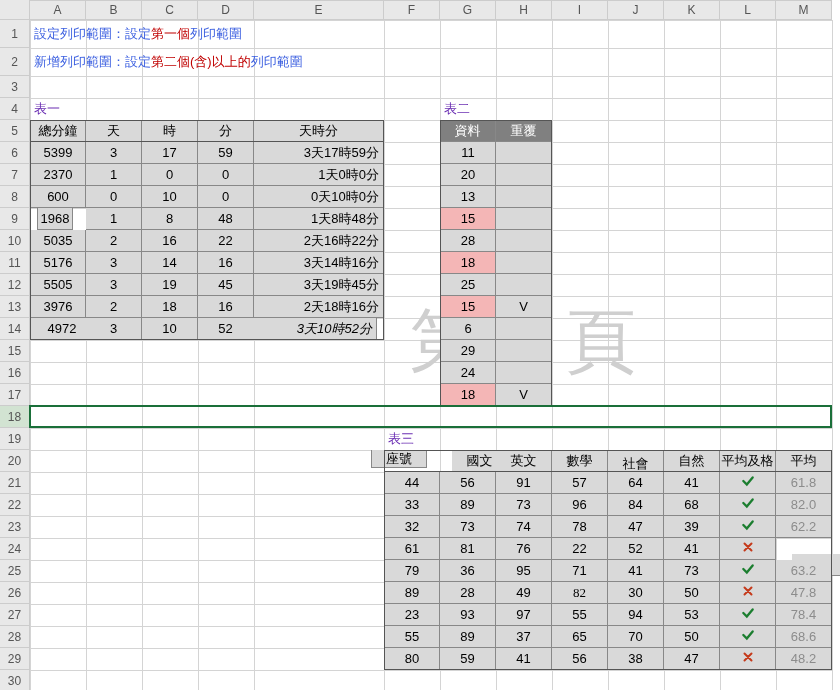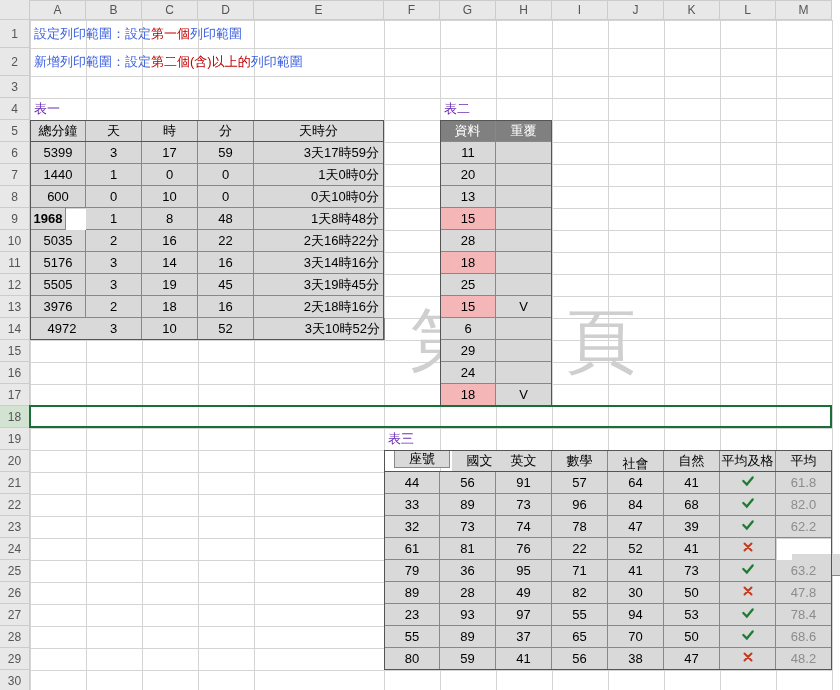--- a/index.html
+++ b/index.html
@@ -147,31 +147,31 @@
       <div class="cell greybg center thin-b thin-r thin-l" style="left: 0px; top: 100px; width: 56px; height: 22px;">總分鐘</div>
       <div class="cell greybg center thin-b thin-r" style="left: 56px; top: 100px; width: 56px; height: 22px;">天</div>
       <div class="cell greybg center thin-b thin-r" style="left: 112px; top: 100px; width: 56px; height: 22px;">時</div>
       <div class="cell greybg center thin-b thin-r" style="left: 168px; top: 100px; width: 56px; height: 22px;">分</div>
       <div class="cell greybg center thin-b thin-r" style="left: 224px; top: 100px; width: 130px; height: 22px;">天時分</div>
       <div class="cell greybg thin-b thin-r thin-l center" style="left: 0px; top: 122px; width: 56px; height: 22px;">5399</div>
       <div class="cell greybg thin-b thin-r center" style="left: 56px; top: 122px; width: 56px; height: 22px;">3</div>
       <div class="cell greybg thin-b thin-r center" style="left: 112px; top: 122px; width: 56px; height: 22px;">17</div>
       <div class="cell greybg thin-b thin-r center" style="left: 168px; top: 122px; width: 56px; height: 22px;">59</div>
       <div class="cell greybg thin-b thin-r right" style="left: 224px; top: 122px; width: 130px; height: 22px;">3天17時59分</div>
-      <div class="cell greybg thin-b thin-r thin-l center" style="left: 0px; top: 144px; width: 56px; height: 22px;">1440</div>
+      <div class="cell greybg thin-b thin-r thin-l center" style="left: 0px; top: 144px; width: 56px; height: 22px;">2370</div>
       <div class="cell greybg thin-b thin-r center" style="left: 56px; top: 144px; width: 56px; height: 22px;">1</div>
       <div class="cell greybg thin-b thin-r center" style="left: 112px; top: 144px; width: 56px; height: 22px;">0</div>
       <div class="cell greybg thin-b thin-r center" style="left: 168px; top: 144px; width: 56px; height: 22px;">0</div>
       <div class="cell greybg thin-b thin-r right" style="left: 224px; top: 144px; width: 130px; height: 22px;">1天0時0分</div>
       <div class="cell greybg thin-b thin-r thin-l center" style="left: 0px; top: 166px; width: 56px; height: 22px;">600</div>
       <div class="cell greybg thin-b thin-r center" style="left: 56px; top: 166px; width: 56px; height: 22px;">0</div>
       <div class="cell greybg thin-b thin-r center" style="left: 112px; top: 166px; width: 56px; height: 22px;">10</div>
       <div class="cell greybg thin-b thin-r center" style="left: 168px; top: 166px; width: 56px; height: 22px;">0</div>
       <div class="cell greybg thin-b thin-r right" style="left: 224px; top: 166px; width: 130px; height: 22px;">0天10時0分</div>
-      <div class="cell greybg thin-b thin-r thin-l center" style="left: 0px; top: 188px; width: 36px; height: 22px; font-weight: bold;">1968</div>
+      <div class="cell greybg thin-b thin-r thin-l center" style="left: 7px; top: 188px; width: 36px; height: 22px;">1968</div>
       <div class="cell greybg thin-b thin-r center" style="left: 56px; top: 188px; width: 56px; height: 22px;">1</div>
       <div class="cell greybg thin-b thin-r center" style="left: 112px; top: 188px; width: 56px; height: 22px;">8</div>
       <div class="cell greybg thin-b thin-r center" style="left: 168px; top: 188px; width: 56px; height: 22px;">48</div>
       <div class="cell greybg thin-b thin-r right" style="left: 224px; top: 188px; width: 130px; height: 22px;">1天8時48分</div>
       <div class="cell greybg thin-b thin-r thin-l center" style="left: 0px; top: 210px; width: 56px; height: 22px;">5035</div>
       <div class="cell greybg thin-b thin-r center" style="left: 56px; top: 210px; width: 56px; height: 22px;">2</div>
       <div class="cell greybg thin-b thin-r center" style="left: 112px; top: 210px; width: 56px; height: 22px;">16</div>
       <div class="cell greybg thin-b thin-r center" style="left: 168px; top: 210px; width: 56px; height: 22px;">22</div>
       <div class="cell greybg thin-b thin-r right" style="left: 224px; top: 210px; width: 130px; height: 22px;">2天16時22分</div>
       <div class="cell greybg thin-b thin-r thin-l center" style="left: 0px; top: 232px; width: 56px; height: 22px;">5176</div>
@@ -186,21 +186,21 @@
       <div class="cell greybg thin-b thin-r right" style="left: 224px; top: 254px; width: 130px; height: 22px;">3天19時45分</div>
       <div class="cell greybg thin-b thin-r thin-l center" style="left: 0px; top: 276px; width: 56px; height: 22px;">3976</div>
       <div class="cell greybg thin-b thin-r center" style="left: 56px; top: 276px; width: 56px; height: 22px;">2</div>
       <div class="cell greybg thin-b thin-r center" style="left: 112px; top: 276px; width: 56px; height: 22px;">18</div>
       <div class="cell greybg thin-b thin-r center" style="left: 168px; top: 276px; width: 56px; height: 22px;">16</div>
       <div class="cell greybg thin-b thin-r right" style="left: 224px; top: 276px; width: 130px; height: 22px;">2天18時16分</div>
       <div class="cell greybg thin-b thin-r thin-l center" style="left: 0px; top: 298px; width: 64px; height: 22px; text-align: center;">4972</div>
       <div class="cell greybg thin-b thin-r center" style="left: 56px; top: 298px; width: 56px; height: 22px;">3</div>
       <div class="cell greybg thin-b thin-r center" style="left: 112px; top: 298px; width: 56px; height: 22px;">10</div>
       <div class="cell greybg thin-b thin-r center" style="left: 168px; top: 298px; width: 56px; height: 22px;">52</div>
-      <div class="cell greybg thin-b thin-r right" style="left: 225px; top: 298px; width: 130px; height: 22px;">3天10時52分</div>
+      <div class="cell greybg thin-b thin-r right" style="left: 217px; top: 298px; width: 130px; height: 22px; font-style: italic;">3天10時52分</div>
       <div class="cell purple" style="left: 410px; top: 78px; width: 56px; height: 22px;">表二</div>
       <div class="cell darkhdr thin-r thin-b center" style="left: 410px; top: 100px; width: 56px; height: 22px;">資料</div>
       <div class="cell darkhdr thin-r thin-b center" style="left: 466px; top: 100px; width: 56px; height: 22px;">重覆</div>
       <div class="cell greybg thin-b thin-r thin-l center" style="left: 410px; top: 122px; width: 56px; height: 22px;">11</div>
       <div class="cell greybg thin-b thin-r center" style="left: 466px; top: 122px; width: 56px; height: 22px;"></div>
       <div class="cell greybg thin-b thin-r thin-l center" style="left: 410px; top: 144px; width: 56px; height: 22px;">20</div>
       <div class="cell greybg thin-b thin-r center" style="left: 466px; top: 144px; width: 56px; height: 22px;"></div>
       <div class="cell greybg thin-b thin-r thin-l center" style="left: 410px; top: 166px; width: 56px; height: 22px;">13</div>
       <div class="cell greybg thin-b thin-r center" style="left: 466px; top: 166px; width: 56px; height: 22px;"></div>
       <div class="cell pinkbg thin-b thin-r thin-l center" style="left: 410px; top: 188px; width: 56px; height: 22px;">15</div>
@@ -215,21 +215,21 @@
       <div class="cell greybg thin-b thin-r center" style="left: 466px; top: 276px; width: 56px; height: 22px;">V</div>
       <div class="cell greybg thin-b thin-r thin-l center" style="left: 410px; top: 298px; width: 56px; height: 22px;">6</div>
       <div class="cell greybg thin-b thin-r center" style="left: 466px; top: 298px; width: 56px; height: 22px;"></div>
       <div class="cell greybg thin-b thin-r thin-l center" style="left: 410px; top: 320px; width: 56px; height: 22px;">29</div>
       <div class="cell greybg thin-b thin-r center" style="left: 466px; top: 320px; width: 56px; height: 22px;"></div>
       <div class="cell greybg thin-b thin-r thin-l center" style="left: 410px; top: 342px; width: 56px; height: 22px;">24</div>
       <div class="cell greybg thin-b thin-r center" style="left: 466px; top: 342px; width: 56px; height: 22px;"></div>
       <div class="cell pinkbg thin-b thin-r thin-l center" style="left: 410px; top: 364px; width: 56px; height: 22px;">18</div>
       <div class="cell greybg thin-b thin-r center" style="left: 466px; top: 364px; width: 56px; height: 22px;">V</div>
       <div class="cell purple" style="left: 354px; top: 408px; width: 56px; height: 22px;">表三</div>
-      <div class="cell greybg center thin-b thin-r thin-l" style="left: 364px; top: 430px; width: 56px; height: 18px;">座號</div>
+      <div class="cell greybg center thin-b thin-r thin-l" style="left: 341px; top: 430px; width: 56px; height: 18px;">座號</div>
       <div class="cell greybg center thin-b thin-r" style="left: 422px; top: 430px; width: 56px; height: 22px;">國文</div>
       <div class="cell greybg center thin-b thin-r" style="left: 466px; top: 430px; width: 56px; height: 22px;">英文</div>
       <div class="cell greybg center thin-b thin-r" style="left: 522px; top: 430px; width: 56px; height: 22px;">數學</div>
       <div class="cell greybg center thin-b thin-r" style="left: 578px; top: 430px; width: 56px; height: 28px;">社會</div>
       <div class="cell greybg center thin-b thin-r" style="left: 634px; top: 430px; width: 56px; height: 22px;">自然</div>
       <div class="cell greybg center thin-b thin-r" style="left: 690px; top: 430px; width: 56px; height: 22px;">平均及格</div>
       <div class="cell greybg center thin-b thin-r" style="left: 746px; top: 430px; width: 56px; height: 22px;">平均</div>
       <div class="cell greybg thin-b thin-r thin-l center" style="left: 354px; top: 452px; width: 56px; height: 22px;">44</div>
       <div class="cell greybg thin-b thin-r center" style="left: 410px; top: 452px; width: 56px; height: 22px;">56</div>
       <div class="cell greybg thin-b thin-r center" style="left: 466px; top: 452px; width: 56px; height: 22px;">91</div>
@@ -286,21 +286,21 @@
       <div class="cell greybg thin-b thin-r center" style="left: 634px; top: 540px; width: 56px; height: 22px;">73</div>
       <div class="cell greybg thin-b thin-r center" style="left: 690px; top: 540px; width: 56px; height: 22px;">
         <span class="tick"><svg viewBox="0 0 24 24">
             <path fill="none" stroke="#1b7e2f" stroke-width="4" stroke-linecap="round" d="M4 12 L10 18 L20 6"></path>
           </svg></span>
       </div>
       <div class="cell greybg thin-b thin-r greytxt center" style="left: 746px; top: 540px; width: 56px; height: 22px;">63.2</div>
       <div class="cell greybg thin-b thin-r thin-l center" style="left: 354px; top: 562px; width: 56px; height: 22px;">89</div>
       <div class="cell greybg thin-b thin-r center" style="left: 410px; top: 562px; width: 56px; height: 22px;">28</div>
       <div class="cell greybg thin-b thin-r center" style="left: 466px; top: 562px; width: 56px; height: 22px;">49</div>
-      <div class="cell greybg thin-b thin-r center" style="left: 522px; top: 562px; width: 56px; height: 22px;">82</div>
+      <div class="cell greybg thin-b thin-r center" style="left: 522px; top: 562px; width: 56px; height: 22px; font-family: Liberation Serif, serif;">82</div>
       <div class="cell greybg thin-b thin-r center" style="left: 578px; top: 562px; width: 56px; height: 22px;">30</div>
       <div class="cell greybg thin-b thin-r center" style="left: 634px; top: 562px; width: 56px; height: 22px;">50</div>
       <div class="cell greybg thin-b thin-r center" style="left: 690px; top: 562px; width: 56px; height: 22px;">
         <span class="cross"><svg viewBox="0 0 24 24">
             <path fill="none" stroke="#c53a1b" stroke-width="4" stroke-linecap="round" d="M5 5 L19 19 M19 5 L5 19"></path>
           </svg></span>
       </div>
       <div class="cell greybg thin-b thin-r greytxt center" style="left: 746px; top: 562px; width: 56px; height: 22px;">47.8</div>
       <div class="cell greybg thin-b thin-r thin-l center" style="left: 354px; top: 584px; width: 56px; height: 22px;">23</div>
       <div class="cell greybg thin-b thin-r center" style="left: 410px; top: 584px; width: 56px; height: 22px;">93</div>

